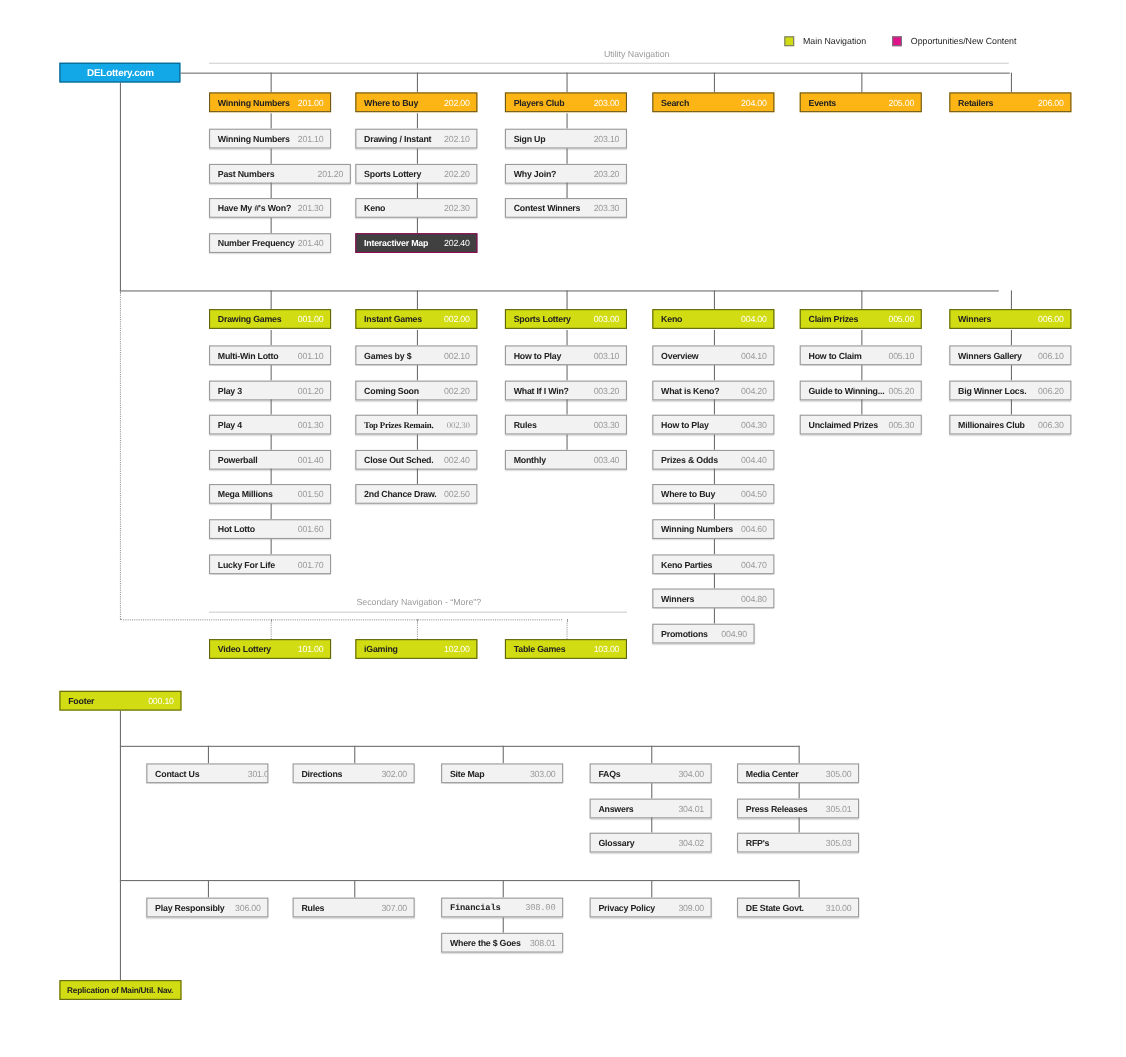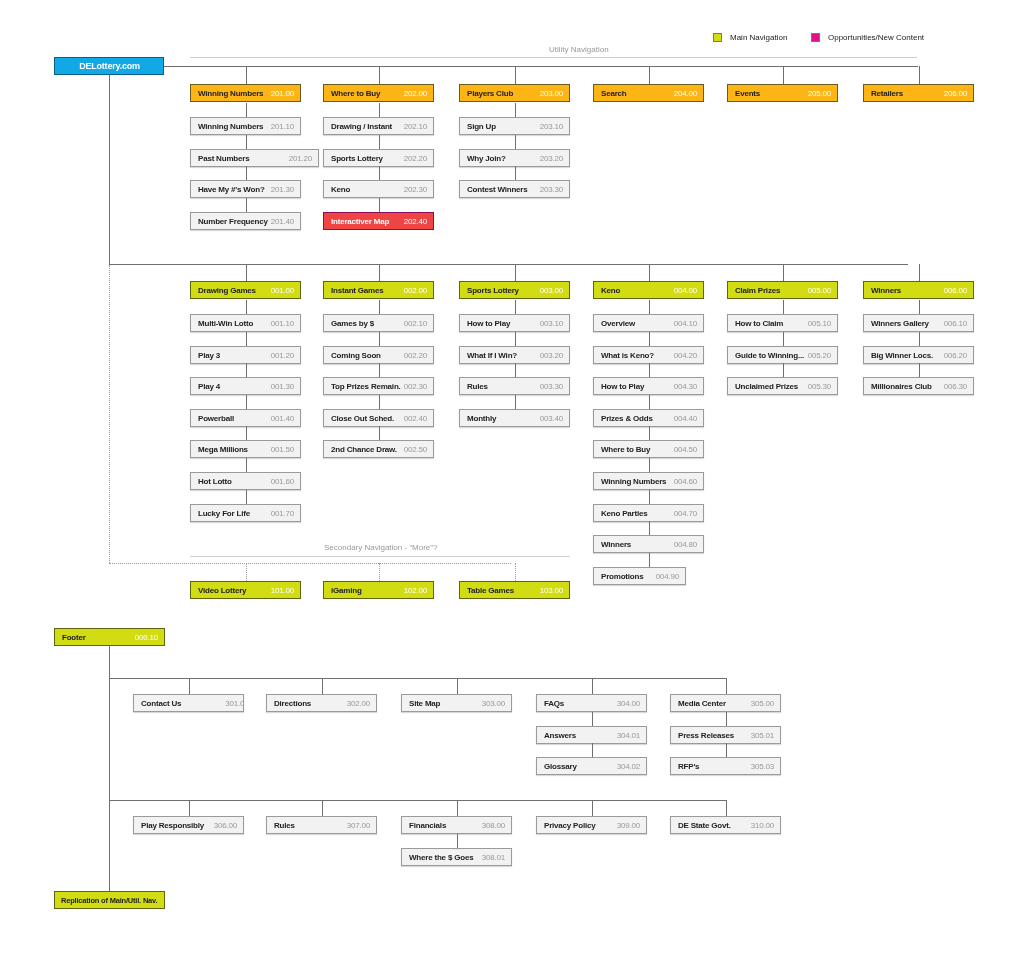--- a/index.html
+++ b/index.html
@@ -8,21 +8,21 @@
   #canvas { position:absolute; left:0; top:0; width:1024px; height:961px; }
   .box { position:absolute; height:18px; box-sizing:border-box; border:1px solid #777;
          font-size:8px; font-weight:bold; letter-spacing:-0.2px; display:flex;
          align-items:center; justify-content:space-between; padding:0 6px 0 7px;
          white-space:nowrap; overflow:hidden; }
   .box .lbl { color:#222; }
   .box .code { font-weight:normal; color:#999; }
   .box.orange { background:#FDB515; border-color:#6b5a20; }
   .box.orange .code, .box.yellow .code, .box.magenta .code { color:#fff; font-weight:normal; }
   .box.yellow { background:#D2DC12; border-color:#5f6410; }
-  .box.magenta { background:#ef4444; border-color:#8a0d55; }
+  .box.magenta { background:#404040; border-color:#8a0d55; }
   .box.magenta .lbl { color:#fff; }
   .box.blue { background:#12A7E6; border-color:#0a5f85; justify-content:center; }
   .box.blue .lbl { color:#fff; font-size:9px; }
   .box.plain { background:#f2f2f2; border-color:#9a9a9a; box-shadow:0 1px 1px rgba(0,0,0,0.15); }
   .box.yellow.solo { justify-content:flex-start; }
   .line { position:absolute; background:#6f6f6f; }
   .hline { height:1px; }
   .vline { width:1px; }
   .dline-h { position:absolute; height:0; border-top:1px dotted #9a9a9a; }
   .dline-v { position:absolute; width:0; border-left:1px dotted #9a9a9a; }
@@ -199,21 +199,21 @@
       <div class="box plain" style="left: 323px; top: 314px; width: 111px;">
         <span class="lbl">Games by $</span>
         <span class="code">002.10</span>
       </div>
       <div class="line vline" style="left: 379px; top: 332px; height: 14px;"></div>
       <div class="box plain" style="left: 323px; top: 346px; width: 111px;">
         <span class="lbl">Coming Soon</span>
         <span class="code">002.20</span>
       </div>
       <div class="line vline" style="left: 379px; top: 363px; height: 14px;"></div>
-      <div class="box plain" style="left: 323px; top: 377px; width: 111px;">
+      <div class="box plain" style="left: 323px; top: 377px; width: 111px; font-family: Liberation Serif, serif;">
         <span class="lbl">Top Prizes Remain.</span>
         <span class="code">002.30</span>
       </div>
       <div class="line vline" style="left: 379px; top: 395px; height: 14px;"></div>
       <div class="box plain" style="left: 323px; top: 409px; width: 111px;">
         <span class="lbl">Close Out Sched.</span>
         <span class="code">002.40</span>
       </div>
       <div class="line vline" style="left: 379px; top: 426px; height: 14px;"></div>
       <div class="box plain" style="left: 323px; top: 440px; width: 111px;">
@@ -412,21 +412,21 @@
       <div class="box plain" style="left: 133px; top: 816px; width: 111px;">
         <span class="lbl">Play Responsibly</span>
         <span class="code">306.00</span>
       </div>
       <div class="line vline" style="left: 322px; top: 800px; height: 16px;"></div>
       <div class="box plain" style="left: 266px; top: 816px; width: 111px;">
         <span class="lbl">Rules</span>
         <span class="code">307.00</span>
       </div>
       <div class="line vline" style="left: 457px; top: 800px; height: 16px;"></div>
-      <div class="box plain" style="left: 401px; top: 816px; width: 111px;">
+      <div class="box plain" style="left: 401px; top: 816px; width: 111px; font-family: Liberation Mono, monospace;">
         <span class="lbl">Financials</span>
         <span class="code">308.00</span>
       </div>
       <div class="line vline" style="left: 457px; top: 834px; height: 14px;"></div>
       <div class="box plain" style="left: 401px; top: 848px; width: 111px;">
         <span class="lbl">Where the $ Goes</span>
         <span class="code">308.01</span>
       </div>
       <div class="line vline" style="left: 592px; top: 800px; height: 16px;"></div>
       <div class="box plain" style="left: 536px; top: 816px; width: 111px;">

